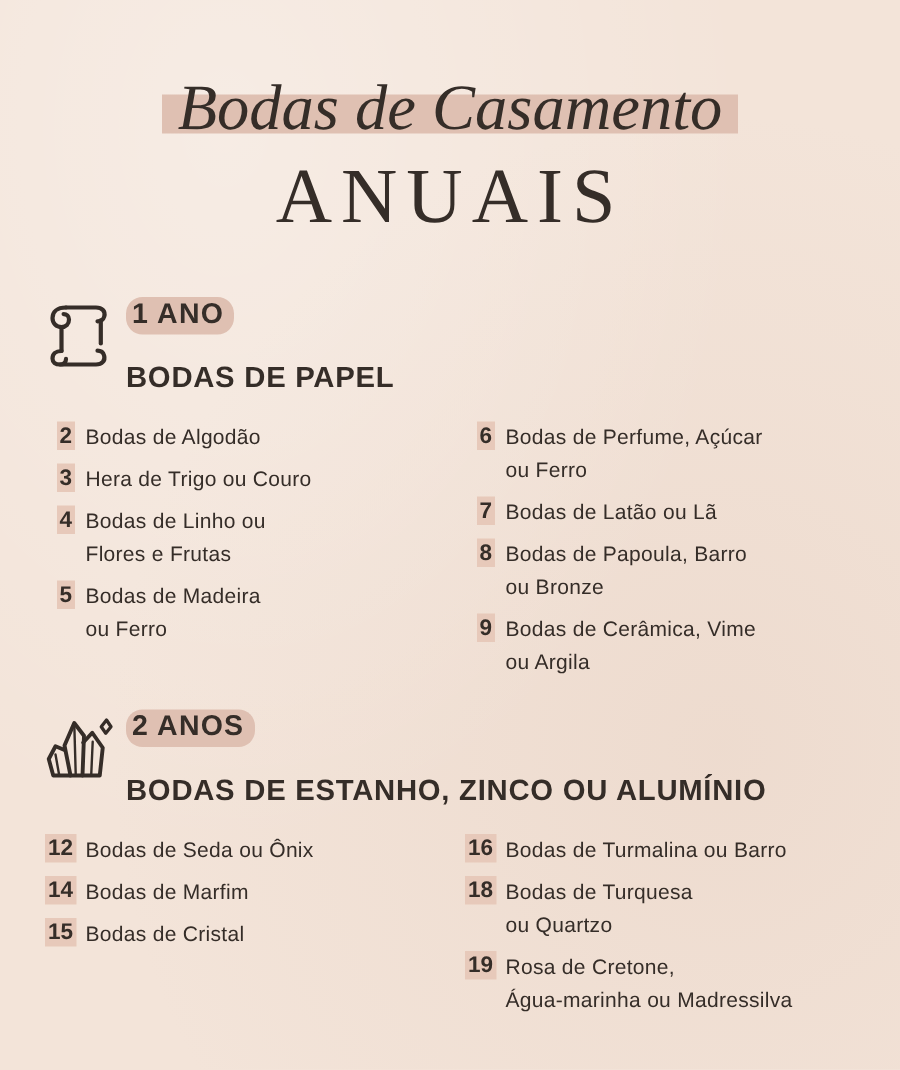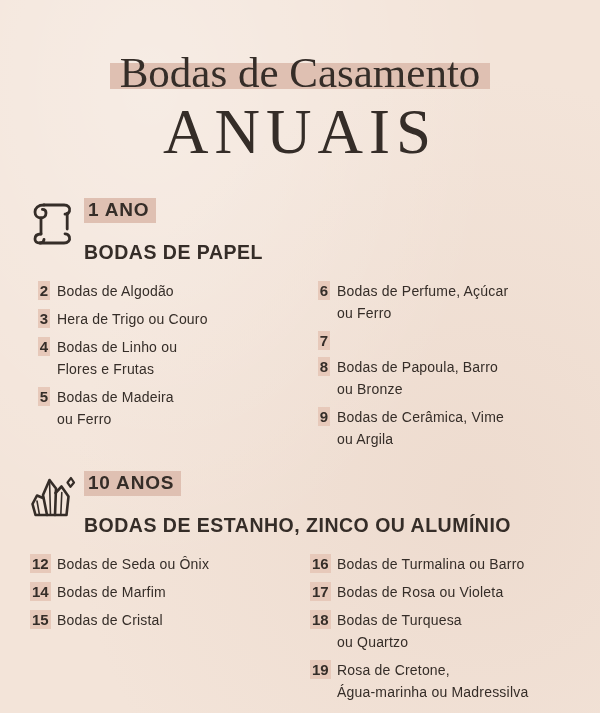--- a/index.html
+++ b/index.html
@@ -14,43 +14,45 @@
       #f3e4d9;
     font-family:"Liberation Sans", sans-serif;
     color:#352d28;
     overflow:hidden;
   }
   
   .title-wrap { padding-top:48px; text-align:center; }
   .script-title {
     display:inline-block;
     font-family:"Liberation Serif", serif;
+    font-style:italic;
     font-size:43px; line-height:50px;
     background:linear-gradient(#dfc0b2,#dfc0b2) 0 15px / 100% 26px no-repeat;
     padding:0 10px;
   }
   .main-title {
     font-family:"Liberation Serif", serif;
     font-weight:400;
-    font-size:63px; line-height:64px;
+    font-size:52px; line-height:64px;
     letter-spacing:6px;
     margin-top:2px;
   }
   
   .section { margin-top:33px; padding:0 8px 0 28px; }
   .section.second { margin-top:14px; }
   .sec-head { display:flex; align-items:flex-start; }
   .sec-icon { width:48px; height:50px; flex:0 0 48px; margin-right:8px; margin-top:1px; }
   .sec-icon svg { width:100%; height:100%; }
   .sec-titles { padding-top:1px; }
   .year-label {
     display:inline-block;
     font-size:19px; font-weight:bold; letter-spacing:0.8px;
     background:#dfc0b2;
     padding:1px 7px 2px 4px;
+    border-radius:11px;
   }
   .sec-sub {
     font-size:19.5px; font-weight:bold; letter-spacing:0.5px;
     margin-top:18px;
   }
   
   .list { display:flex; margin-top:16px; padding-left:2px; list-style:none; }
   .colA { width:280px; flex:0 0 280px; }
   .colB { flex:1; }
   .col { list-style:none; }
@@ -114,20 +116,21 @@
         </li>
       </ul>
       <ul class="col colB">
         <li class="item">
           <span class="numcol"><span class="num">6</span></span>
           <span class="txt">Bodas de Perfume, Açúcar
 ou Ferro</span>
         </li>
         <li class="item">
           <span class="numcol"><span class="num">7</span></span>
+          <span class="txt">Bodas de Latão ou Lã</span>
         </li>
         <li class="item">
           <span class="numcol"><span class="num">8</span></span>
           <span class="txt">Bodas de Papoula, Barro
 ou Bronze</span>
         </li>
         <li class="item">
           <span class="numcol"><span class="num">9</span></span>
           <span class="txt">Bodas de Cerâmica, Vime
 ou Argila</span>
@@ -143,21 +146,21 @@
           <path d="M19 44 L15 24 L21.5 9 L28 17.5 L27 44 Z"></path>
           <path d="M21.5 9 L22.5 44" stroke-width="1.6"></path>
           <path d="M15 27 L9 24.5 L4.5 33 L7.5 44 L19 44"></path>
           <path d="M9 30 L11.5 44" stroke-width="1.6"></path>
           <path d="M27.5 22 L33.5 15.5 L40.5 25.5 L38.5 44 L27 44"></path>
           <path d="M33.8 21.5 L32.8 44" stroke-width="1.6"></path>
           <path d="M39.5 11.5 L43 7 L46 11.5 L42.5 15.8 Z" stroke-width="2.2"></path>
         </svg>
       </span>
       <div class="sec-titles">
-        <span class="year-label">10 ANOS</span>
+        <span class="year-label">2 ANOS</span>
         <h2 class="sec-sub">BODAS DE ESTANHO, ZINCO OU ALUMÍNIO</h2>
       </div>
     </header>
 
     <div class="list">
       <ul class="col colA">
         <li class="item">
           <span class="numcol"><span class="num">12</span></span>
           <span class="txt">Bodas de Seda ou Ônix</span>
         </li>
@@ -169,24 +172,20 @@
           <span class="numcol"><span class="num">15</span></span>
           <span class="txt">Bodas de Cristal</span>
         </li>
       </ul>
       <ul class="col colB">
         <li class="item">
           <span class="numcol"><span class="num">16</span></span>
           <span class="txt">Bodas de Turmalina ou Barro</span>
         </li>
         <li class="item">
-          <span class="numcol"><span class="num">17</span></span>
-          <span class="txt">Bodas de Rosa ou Violeta</span>
-        </li>
-        <li class="item">
           <span class="numcol"><span class="num">18</span></span>
           <span class="txt">Bodas de Turquesa
 ou Quartzo</span>
         </li>
         <li class="item">
           <span class="numcol"><span class="num">19</span></span>
           <span class="txt">Rosa de Cretone,
 Água-marinha ou Madressilva</span>
         </li>
       </ul>

